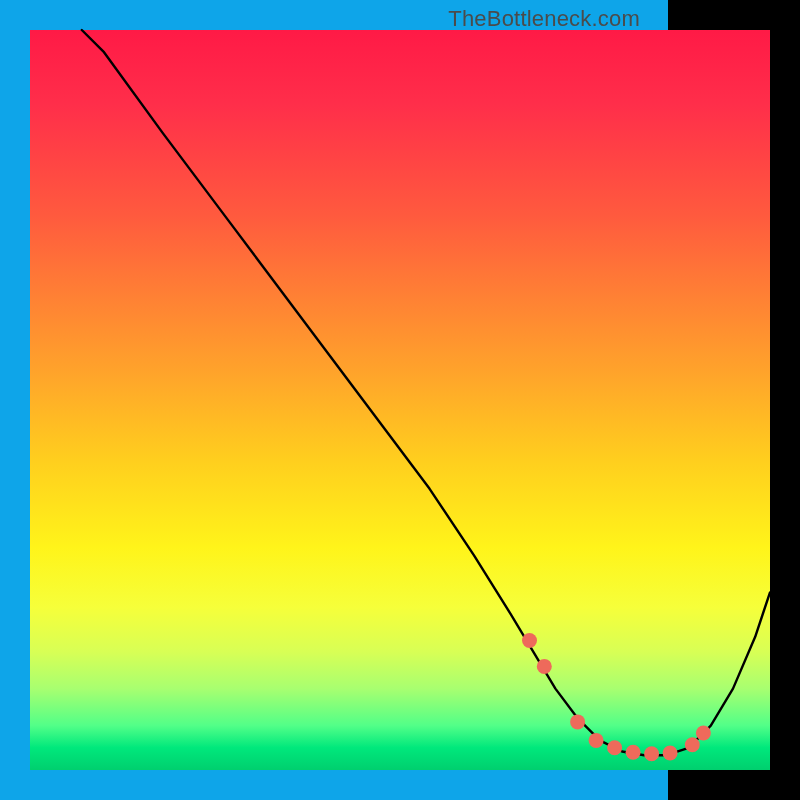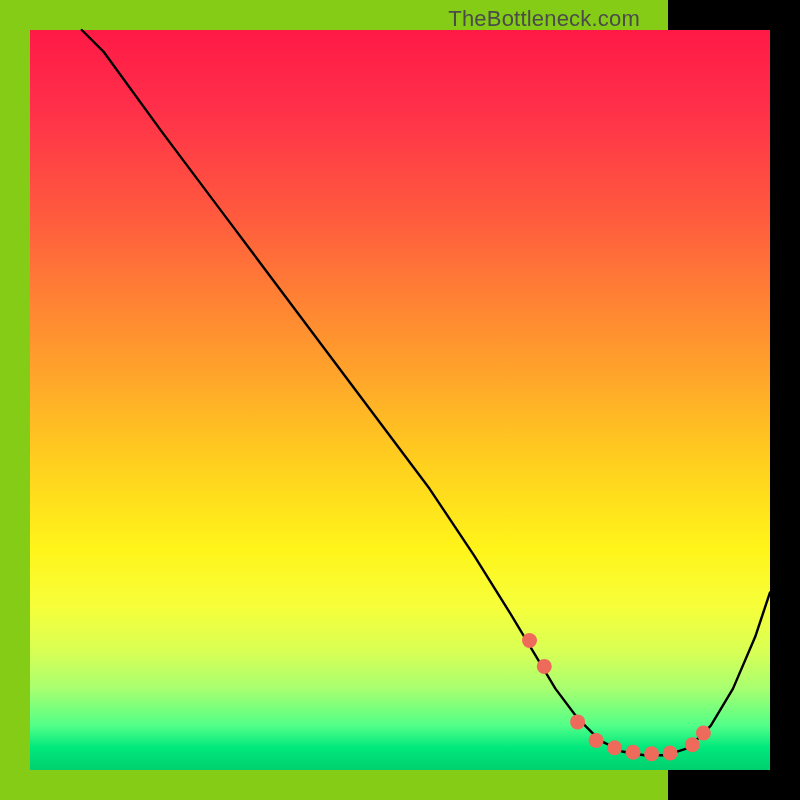--- a/index.html
+++ b/index.html
@@ -8,21 +8,21 @@
     width: 800px;
     height: 800px;
     background: #000;
     overflow: hidden;
     font-family: Arial, Helvetica, sans-serif;
   }
   .stage {
     position: relative;
     width: 668px;
     height: 800px;
-    background: #84cc16;
+    background: #0ea5e9;
   }
   .plot {
     position: absolute;
     left: 30px;
     top: 30px;
     width: 740px;
     height: 740px;
     
     background: linear-gradient(
       to bottom,

